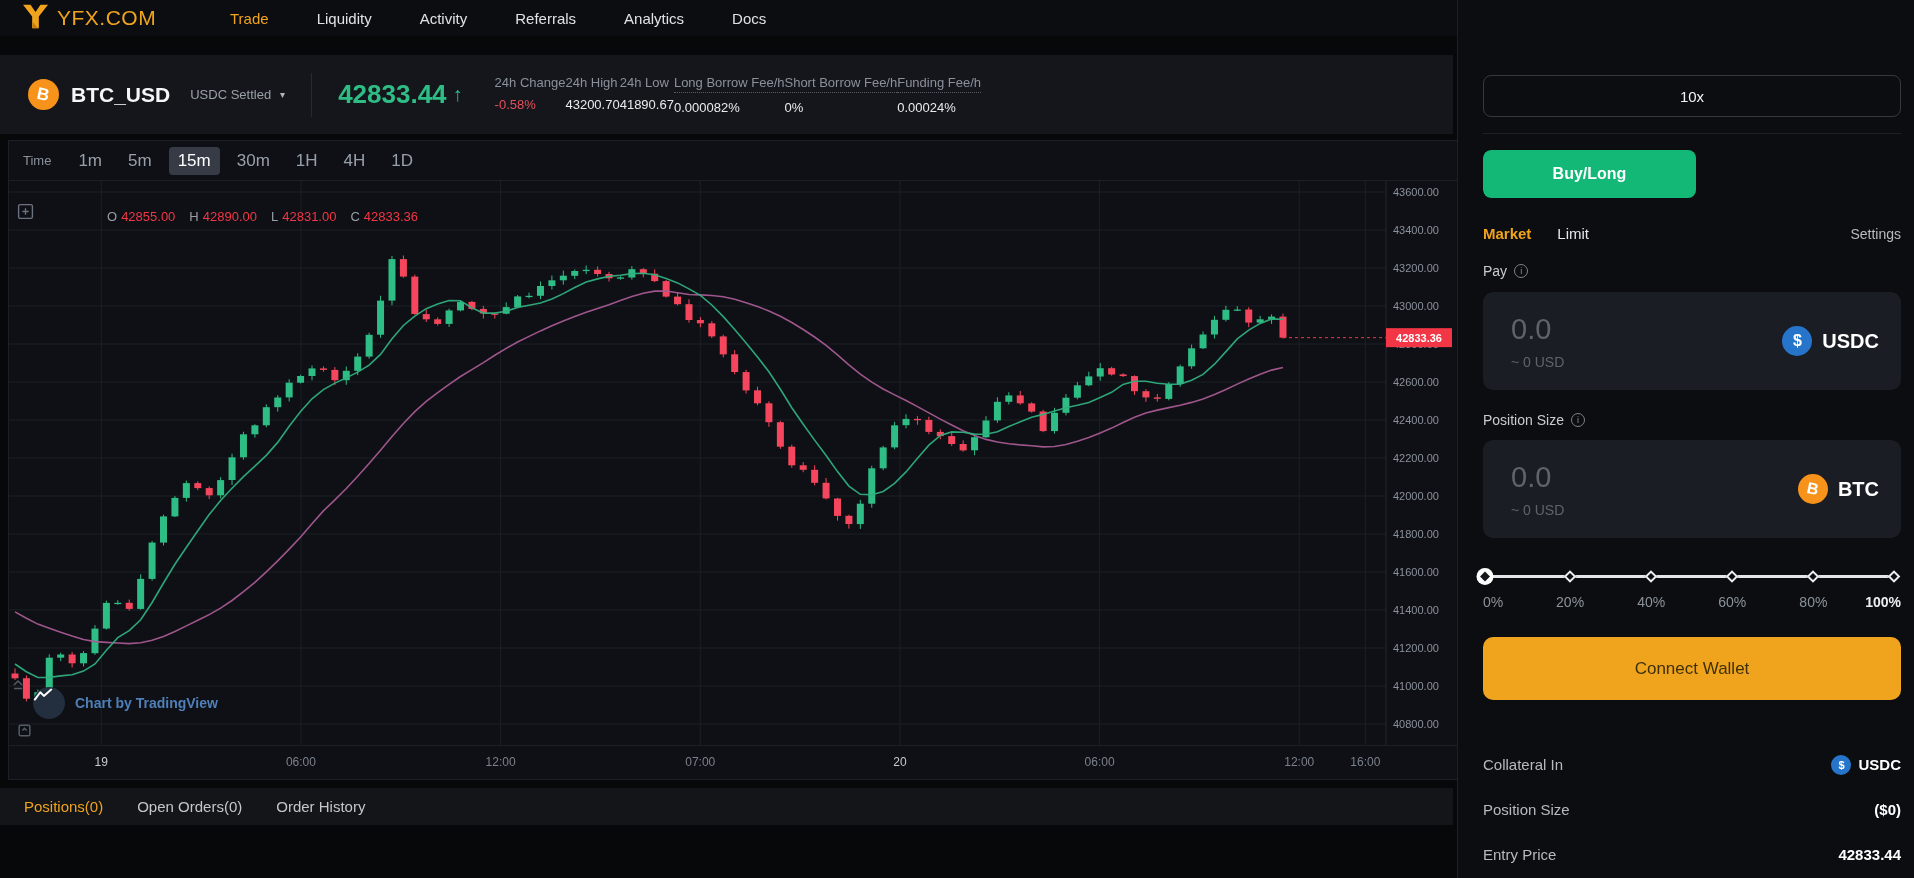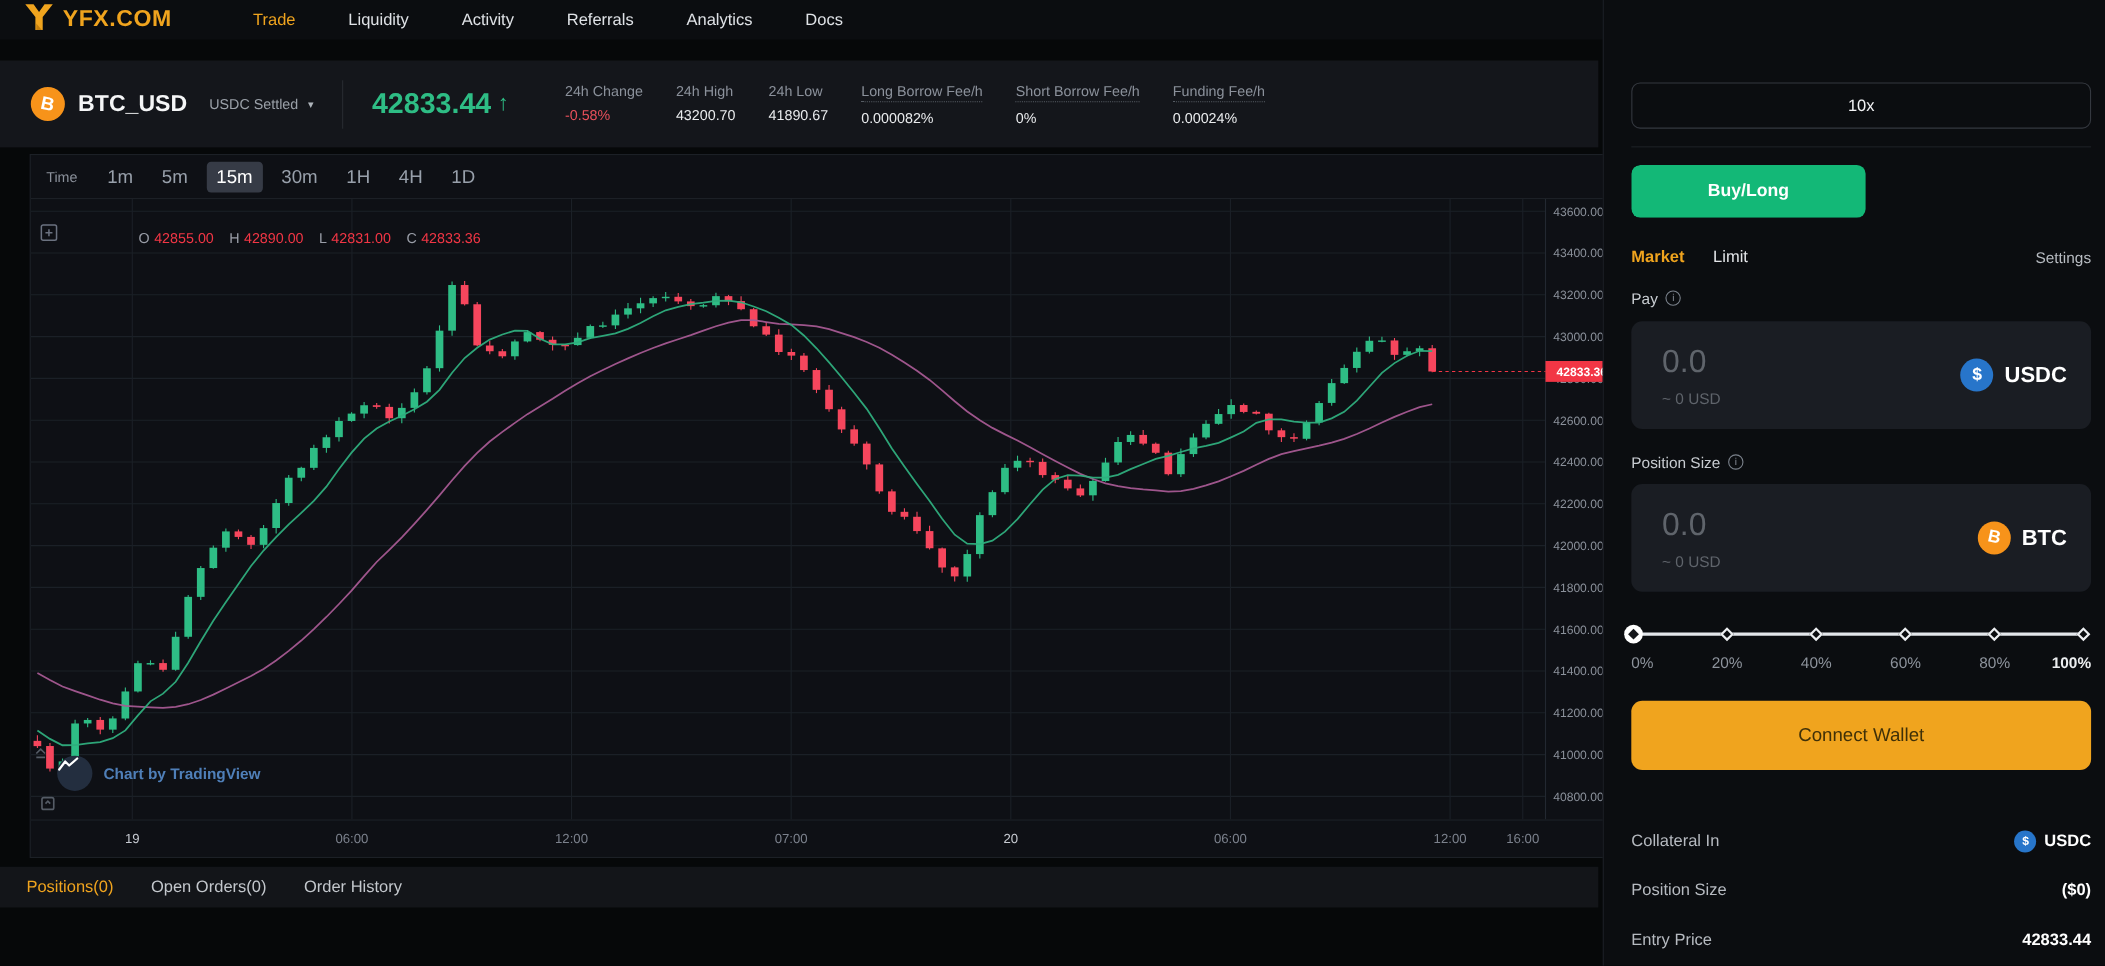--- a/index.html
+++ b/index.html
@@ -4,21 +4,21 @@
 <style>
   * { margin:0; padding:0; box-sizing:border-box; }
   html,body { width:1914px; height:878px; background:#060809; overflow:hidden;
     font-family:"Liberation Sans", sans-serif; color:#e6e8ea; }
   body { position:relative; }
 
   
   .navbar { position:absolute; left:0; top:0; width:1914px; height:36px; background:#0b0d10;
     display:flex; align-items:center; }
   .brand { display:flex; align-items:center; gap:8px; padding-left:22px; width:230px; }
-  .brand-text { font-size:21px; font-weight:bold; color:#f0a41e; letter-spacing:.5px; }
+  .brand-text { font-size:21px; font-weight:normal; color:#f0a41e; letter-spacing:.5px; }
   .nav-menu { display:flex; gap:48px; align-items:center; }
   .nav-item { font-size:15px; color:#dfe2e6; cursor:pointer; }
   .nav-item.active { color:#f0a41e; }
   .nav-right { margin-left:auto; display:flex; align-items:center; gap:26px; padding-right:26px; }
   .connect-top { height:36px; padding:0 24px; background:#f0a41e; color:#241c06; font-weight:bold;
     font-size:14px; border:none; border-radius:0 0 8px 8px; display:flex; align-items:center; cursor:pointer; }
   .network, .lang { display:flex; align-items:center; gap:7px; font-size:15px; color:#eceef0; cursor:pointer; }
   .caret { font-size:10px; color:#aeb4bb; }
 
   
@@ -27,30 +27,30 @@
   .pair-block { display:flex; align-items:center; gap:12px; padding-left:28px; }
   .coin { border-radius:50%; display:flex; align-items:center; justify-content:center;
     color:#fff; font-weight:bold; }
   .coin.btc { background:#f7931a; }
   .coin.usdc { background:#2775ca; }
   .coin-b { display:inline-block; transform:rotate(12deg); }
   .pair-name { font-size:21px; font-weight:bold; color:#f5f6f7; }
   .settled { font-size:13px; color:#9aa0a8; margin-left:8px; display:flex; gap:9px; align-items:center; cursor:pointer; }
   .vdivider { width:1px; height:44px; background:#272b31; margin:0 26px; }
   .last-price { font-size:26px; font-weight:bold; color:#2ebd85; display:flex; align-items:center; gap:6px; }
-  .stats { display:flex; gap:30px; margin-left:51px; }
+  .stats { display:flex; margin-left:32px; }
   .stat { display:flex; flex-direction:column; gap:7px; }
   .stat-label { font-size:13px; color:#8b919b; white-space:nowrap; }
   .stat-label.dotted { border-bottom:1px dotted #565c64; padding-bottom:2px; width:fit-content; }
   .stat-value { font-size:13px; color:#e9ebed; }
   .stat-value.red { color:#e8505b; }
 
   
   .chart-pane { position:absolute; left:8px; top:140px; width:1682px; height:640px;
-    background:#0e1015; border:1px solid #1c2026;margin-left:19px; }
+    background:#0e1015; border:1px solid #1c2026; }
   .chart-toolbar { height:40px; border-bottom:1px solid #1c2026; display:flex; align-items:center;
     padding:0 14px; gap:8px; }
   .tf-label { font-size:13px; color:#8b919b; margin-right:10px; }
   .tf { font-size:17px; color:#98a0ab; padding:4px 9px; border-radius:4px; cursor:pointer; }
   .tf.active { background:#363b46; color:#fff; }
   .toolbar-spacer { flex:1; }
   .chart-canvas { position:relative; height:564px; }
   .chart-canvas svg { position:absolute; left:0; top:0; }
   .legend { position:absolute; left:98px; top:28px; font-size:13px; display:flex; gap:14px; z-index:3; }
   .legend .k { color:#9a9ea8; }

